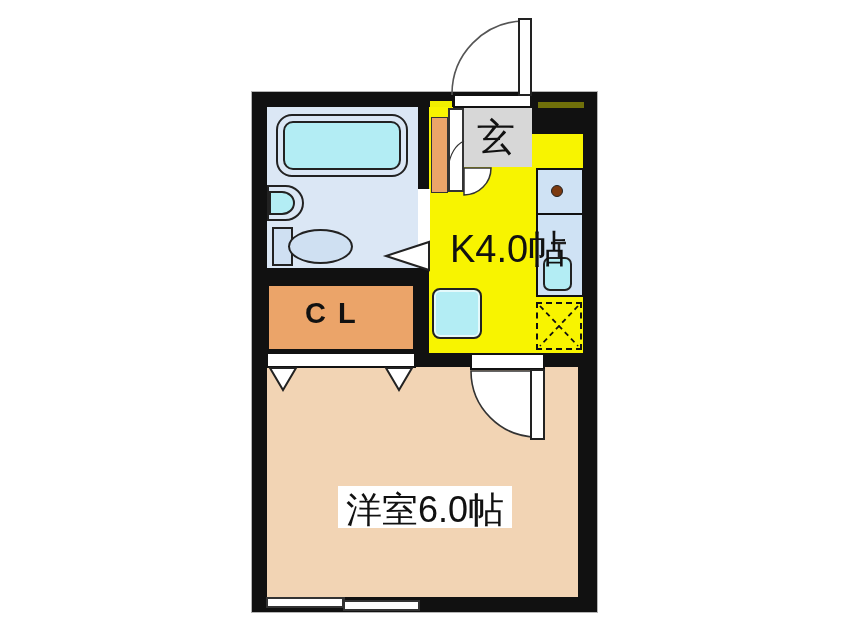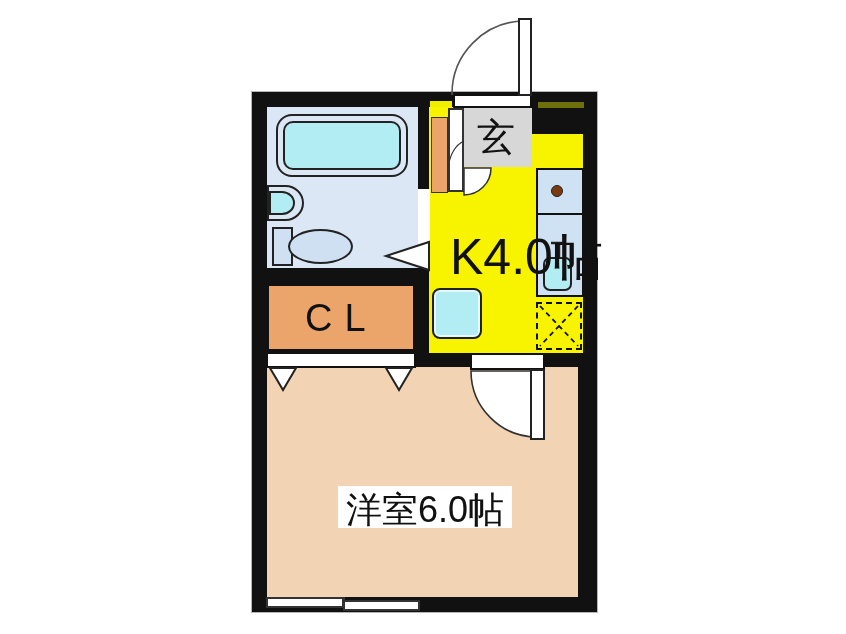--- a/index.html
+++ b/index.html
@@ -44,22 +44,22 @@
   .genkan-leaf{left:448px;top:108px;width:16px;height:84px;background:#fff;border:2px solid #333;}
   .closet-band{left:266px;top:352px;width:150px;height:16px;background:#fff;border:2px solid var(--wall);}
 
   
   .win1{left:266px;top:597px;width:79px;height:11px;background:#fff;border:2px solid #333;}
   .win2{left:343px;top:600px;width:77px;height:11px;background:#fff;border:2px solid #333;}
 
   
   .label{color:#111;white-space:nowrap;}
   .lbl-genkan{left:477px;top:112px;font-size:38px;font-weight:500;}
-  .lbl-kitchen{left:450px;top:224px;font-size:50px;font-weight:500;}
-  .lbl-cl{left:305px;top:297px;font-size:38px;font-weight:400;letter-spacing:12px;}
+  .lbl-kitchen{left:450px;top:224px;font-size:38px;font-weight:500;}
+  .lbl-cl{left:305px;top:297px;font-size:29px;font-weight:700;letter-spacing:12px;}
   .room-label-band{left:338px;top:486px;width:174px;height:42px;background:#fff;display:flex;justify-content:center;}
   .lbl-room{font-size:36px;font-weight:500;}
 
   svg.overlay{position:absolute;left:0;top:0;width:846px;height:634px;pointer-events:none;}
 </style>
 </head>
 <body>
 
 <div id="stage">
 

